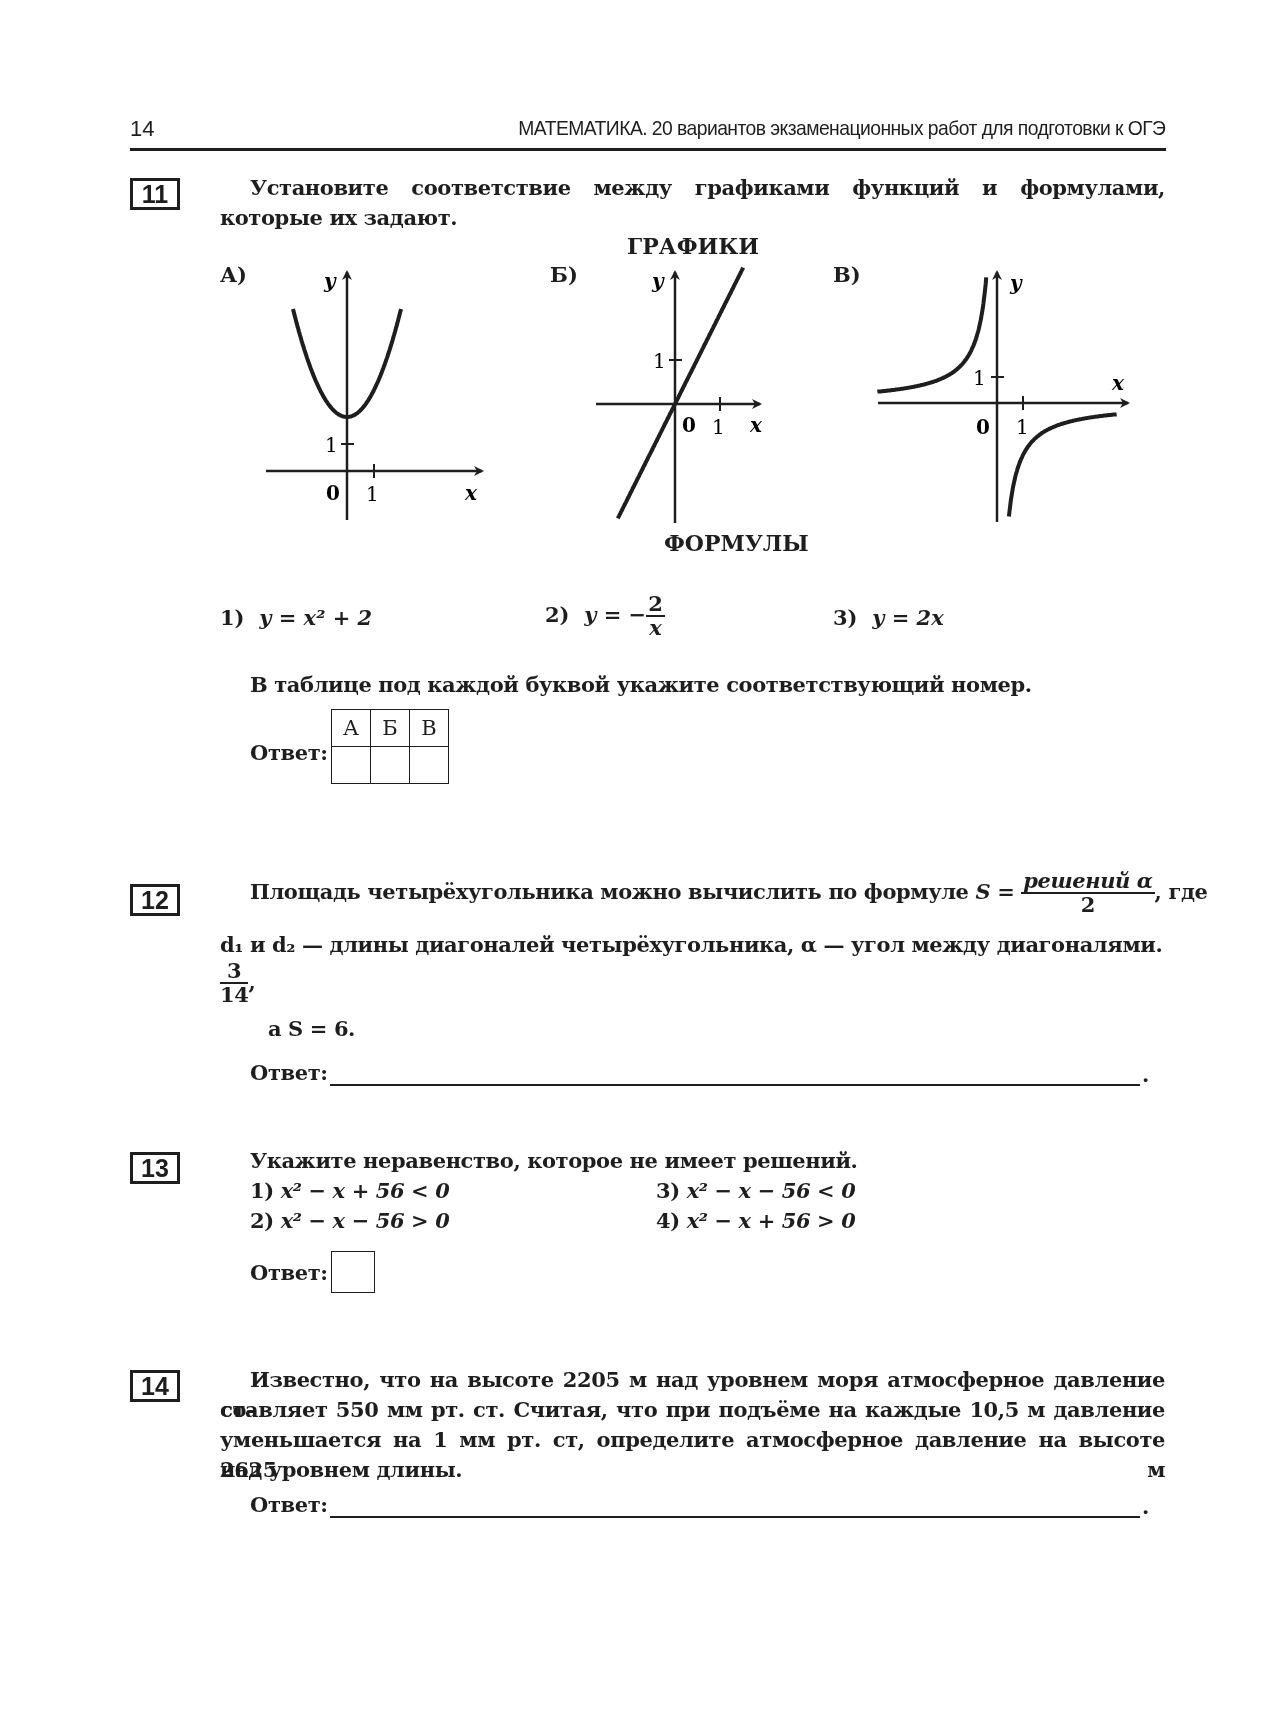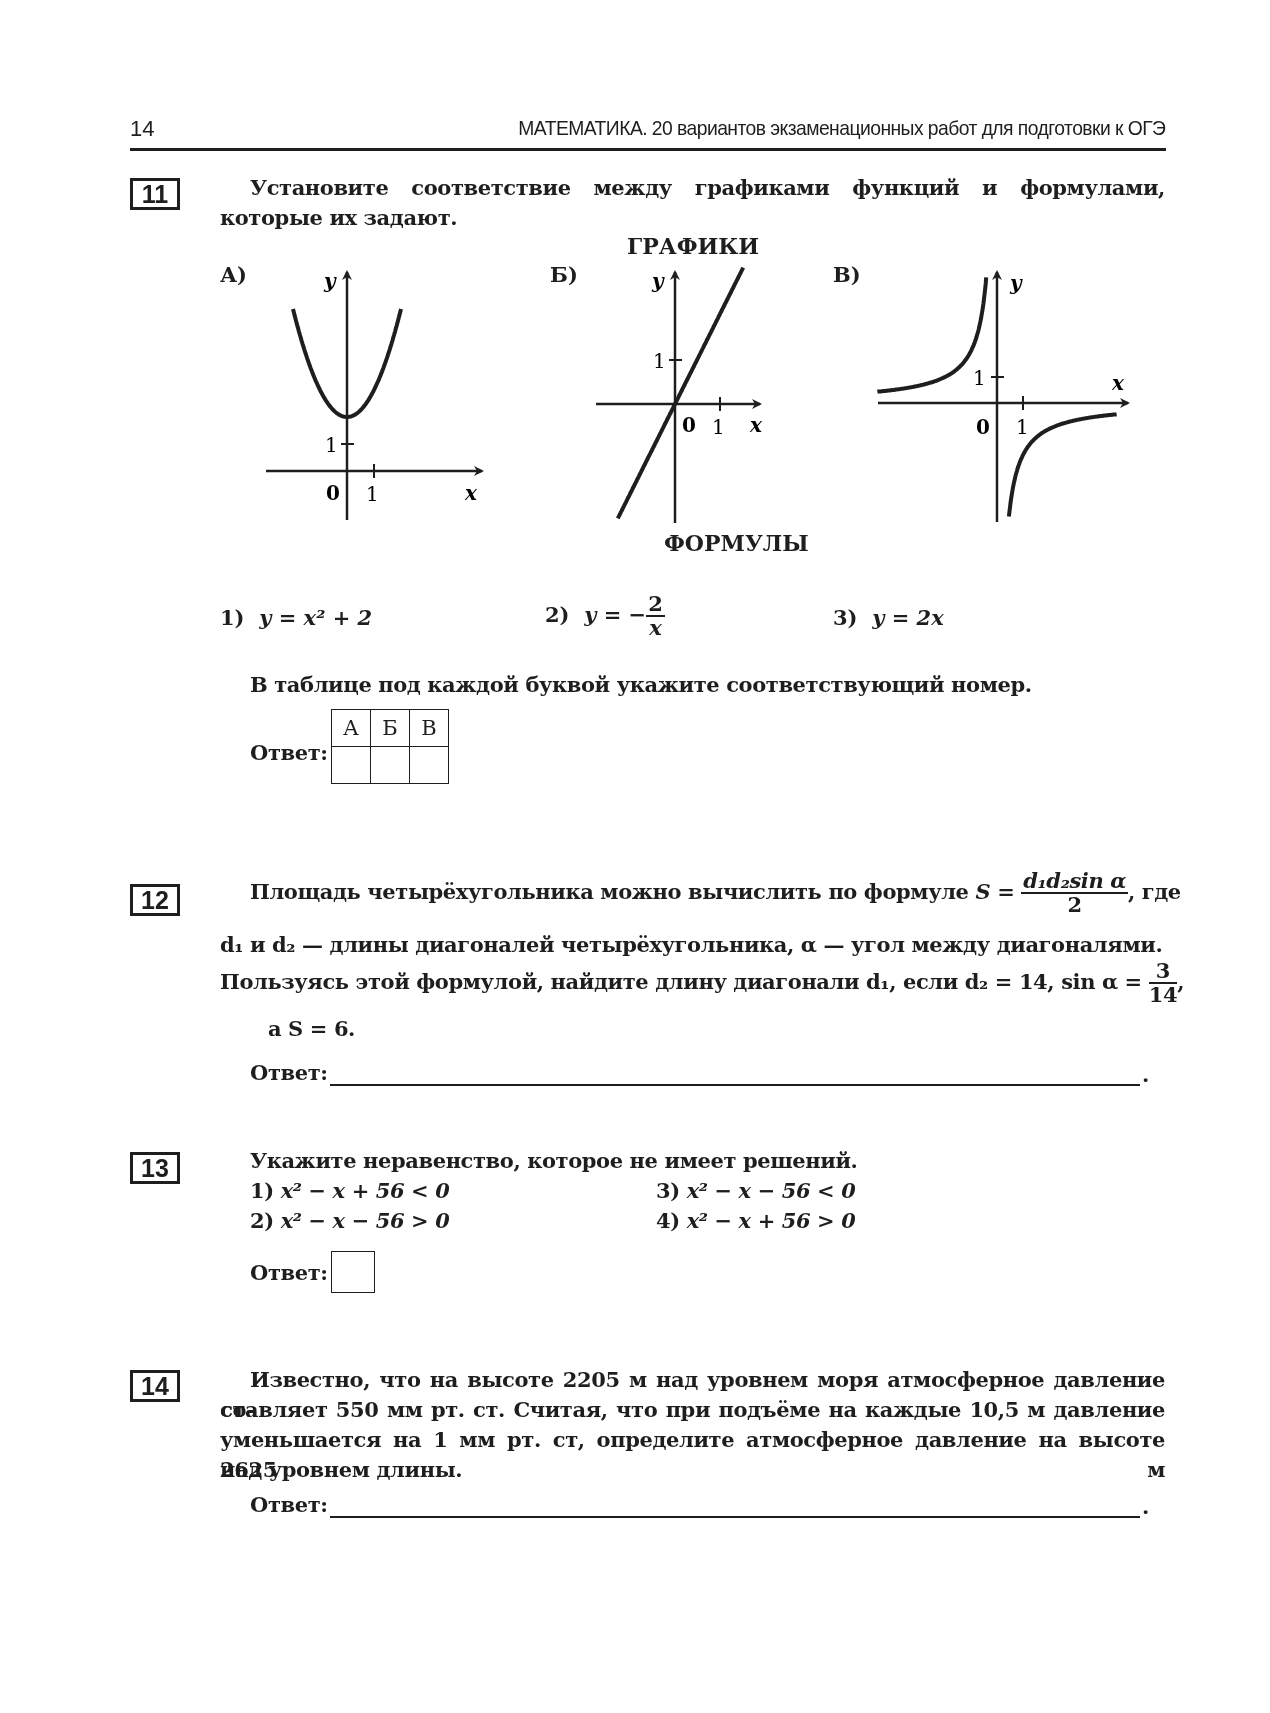--- a/index.html
+++ b/index.html
@@ -124,25 +124,25 @@
   <tr>
     <td></td>
     <td></td>
     <td></td>
   </tr>
 </tbody>
   </table>
 
 <div class="abs task-num" style="top:884px;">12</div>
 <div class="abs text" style="left:250px; top:870px; white-space:nowrap;">
-  <span>Площадь четырёхугольника можно вычислить по формуле </span><i>S</i><span> = </span><span class="frac"><i class="num">d₁d₂sin α</i><span class="den">2</span></span><span>, где</span>
+  <span>Площадь четырёхугольника можно вычислить по формуле </span><i>S</i><span> = </span><span class="frac"><i class="num">решений α</i><span class="den">2</span></span><span>, где</span>
 </div>
 <div class="abs text" style="left:220px; top:930px; white-space:nowrap;">d₁ и d₂ — длины диагоналей четырёхугольника, α — угол между диагоналями.</div>
 <div class="abs text" style="left:220px; top:960px; white-space:nowrap;">
-  <span>Пользуясь этой формулой, найдите длину диагонали d₁, если d₂ = 14, sin α = </span><span class="frac"><span class="num">3</span><span class="den">14</span></span><span>,</span>
+  <span class="frac"><span class="num">3</span><span class="den">14</span></span><span>,</span>
 </div>
 <div class="abs text" style="left:220px; top:1014px;margin-left:48px;">а S = 6.</div>
 <div class="abs text" style="left:250px; top:1058px;">Ответ:</div>
 <div class="abs ans-line" style="left:330px; top:1064px; width:810px;"></div>
 <div class="abs text" style="left:1142px; top:1060px;">.</div>
 
 <div class="abs task-num" style="top:1152px;">13</div>
 <div class="abs text" style="left:250px; top:1146px; font-weight:normal;">
   <span style="font-weight:bold;">Укажите неравенство, которое </span><span style="font-weight:900;">не имеет</span><span style="font-weight:bold;"> решений.</span>
 </div>

